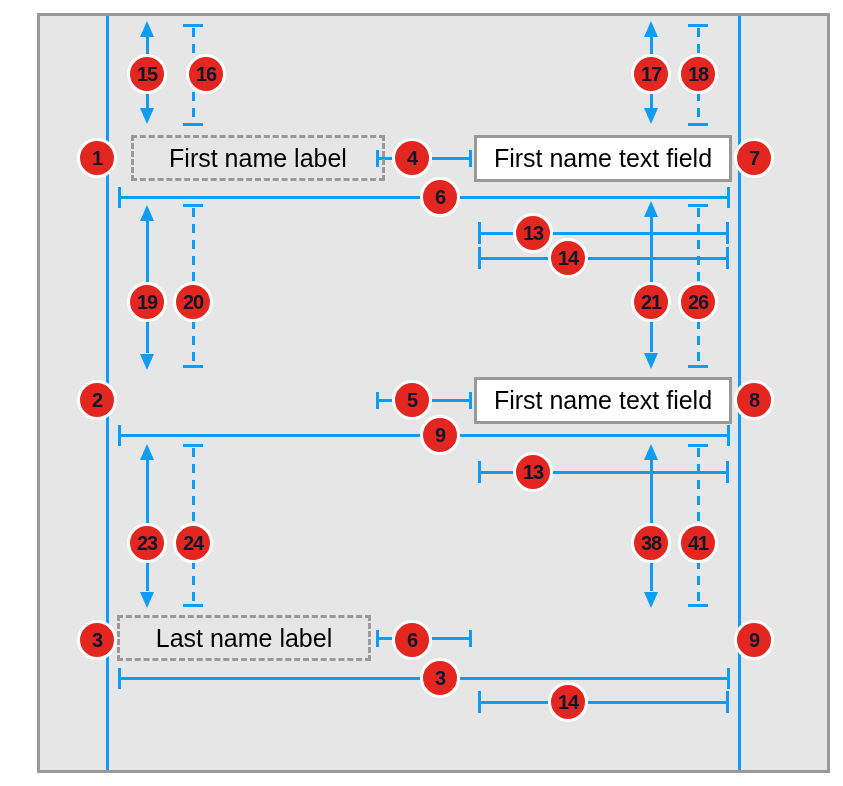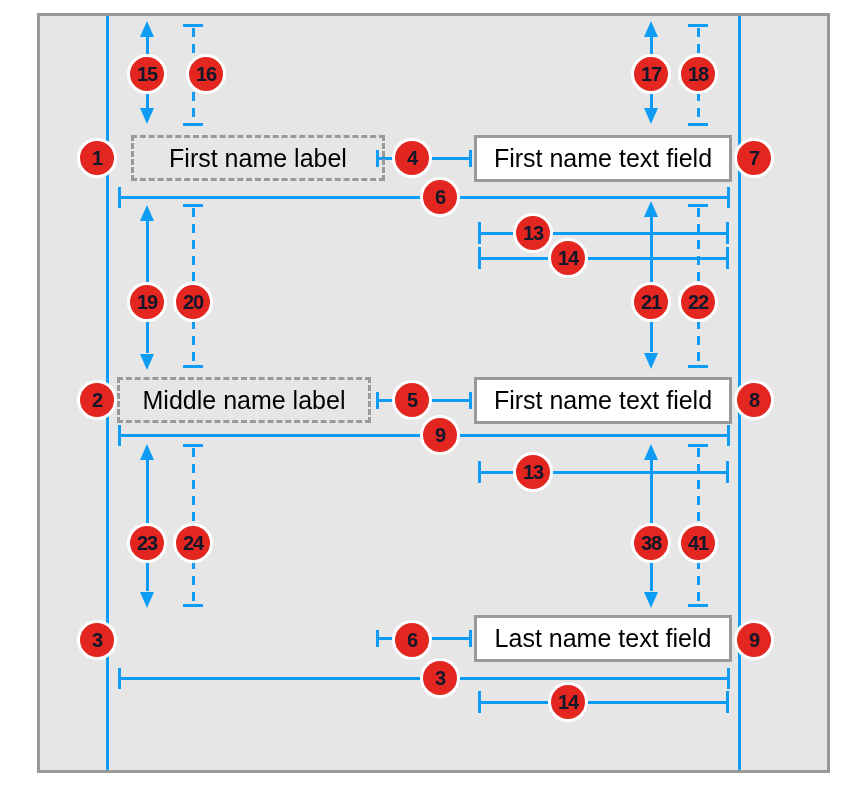--- a/index.html
+++ b/index.html
@@ -166,24 +166,23 @@
   </div>
   <div>
     <div class="cap-h" style="left:688px;top:444px"></div>
     <div class="vdash" style="left:697px;top:448px;height:154px"></div>
     <div class="cap-h" style="left:688px;top:604px"></div>
   </div>
 
   <div class="label-box" style="left:131px;top:135px">First name label</div>
   <div class="field-box" style="left:474px;top:135px">First name text field</div>
 
-  <div class="label-box" style="left:117px;top:377px">Middle name label</div>
   <div class="field-box" style="left:474px;top:377px">First name text field</div>
 
-  <div class="field-box" style="left:474px;top:615px">Last name text field</div>
+  <div class="label-box" style="left:117px;top:615px">Last name label</div>
 
   <div class="badge" style="left:77px;top:138px">1</div>
   <div class="badge" style="left:77px;top:380px">2</div>
   <div class="badge" style="left:77px;top:620px">3</div>
   <div class="badge" style="left:392px;top:138px">4</div>
   <div class="badge" style="left:392px;top:380px">5</div>
   <div class="badge" style="left:392px;top:620px">6</div>
   <div class="badge" style="left:734px;top:138px">7</div>
   <div class="badge" style="left:734px;top:380px">8</div>
   <div class="badge" style="left:734px;top:620px">9</div>
@@ -194,19 +193,19 @@
   <div class="badge" style="left:548px;top:238px">14</div>
   <div class="badge" style="left:513px;top:452px">13</div>
   <div class="badge" style="left:548px;top:682px">14</div>
   <div class="badge" style="left:127px;top:54px">15</div>
   <div class="badge" style="left:186px;top:54px">16</div>
   <div class="badge" style="left:631px;top:54px">17</div>
   <div class="badge" style="left:678px;top:54px">18</div>
   <div class="badge" style="left:127px;top:282px">19</div>
   <div class="badge" style="left:173px;top:282px">20</div>
   <div class="badge" style="left:631px;top:282px">21</div>
-  <div class="badge" style="left:678px;top:282px">22</div>
+  <div class="badge" style="left:678px;top:282px">26</div>
   <div class="badge" style="left:127px;top:523px">23</div>
   <div class="badge" style="left:173px;top:523px">24</div>
   <div class="badge" style="left:631px;top:523px">38</div>
   <div class="badge" style="left:678px;top:523px">41</div>
 
 </div>
 
 </body></html>

